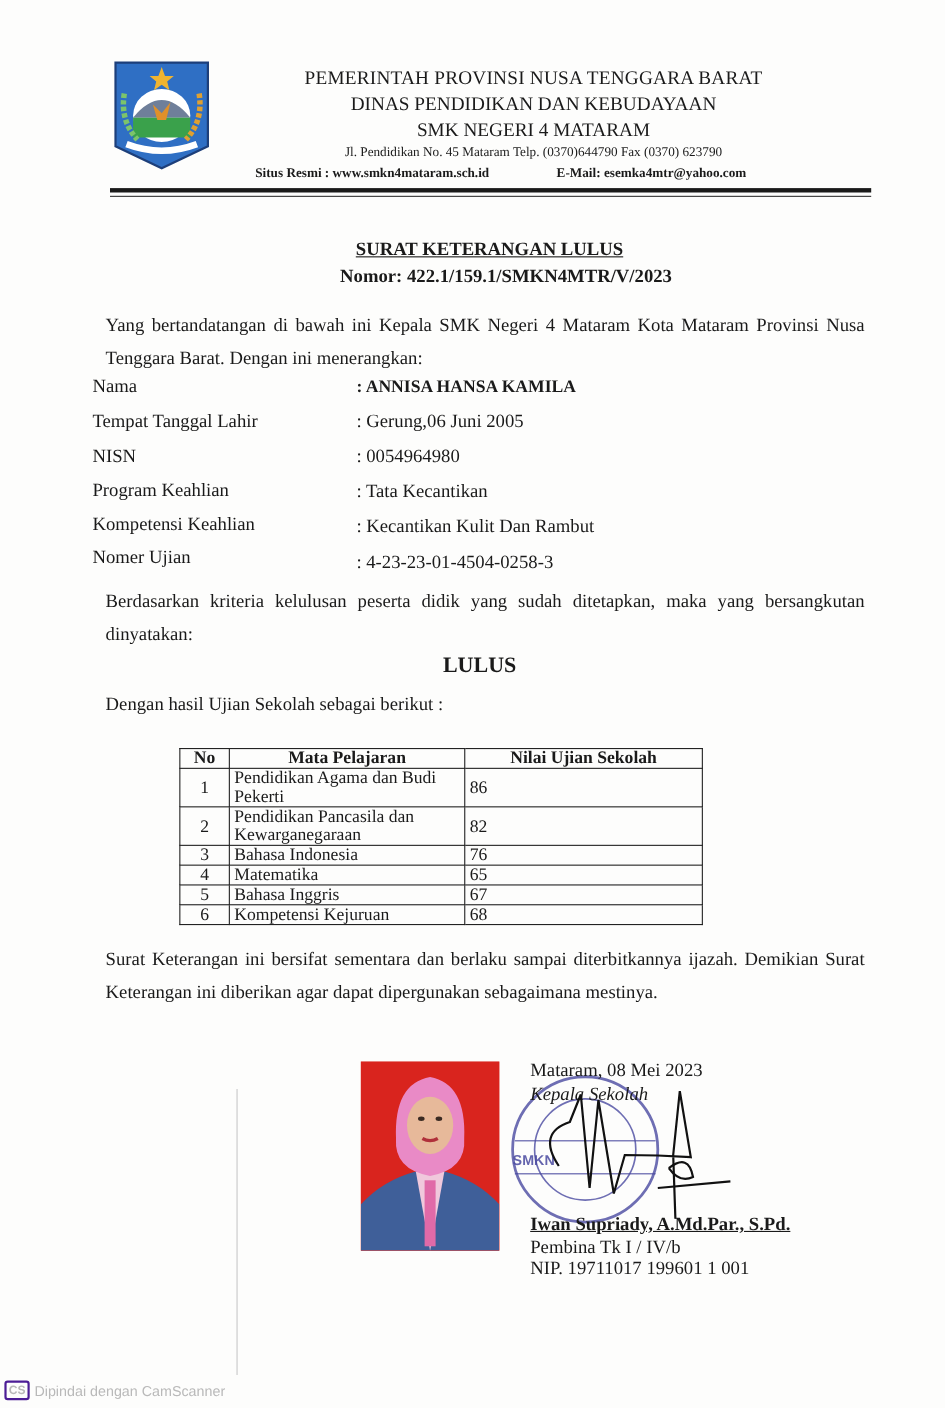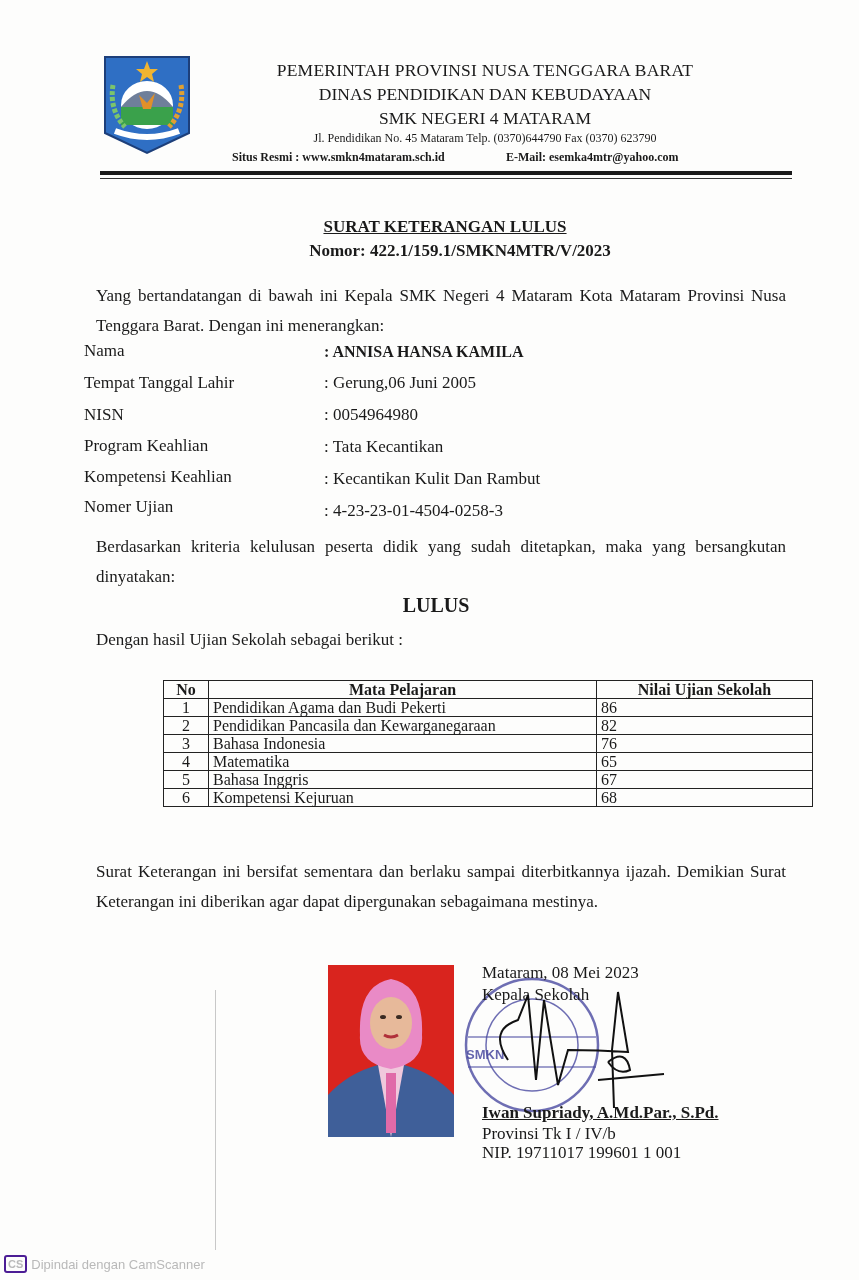--- a/index.html
+++ b/index.html
@@ -29,40 +29,40 @@
   #intro { left: 96px; top: 281px; width: 690px; text-align: justify; }
 
   .kv-label { left: 84px; font-size: 17px; font-family: Liberation Serif, serif; }
   .kv-value { left: 324px; font-size: 17px; }
 
   #criteria { left: 96px; top: 532px; width: 690px; text-align: justify; }
   #result-word { left: 0; width: 872px; top: 594px; text-align: center; font-weight: bold; font-size: 20px; }
   #result-intro { left: 96px; top: 630px; font-size: 17px; }
 
   
-  #grades-table { left: 163px; top: 680px; width: 650px; border-collapse: collapse; font-size: 16px; }
+  #grades-table { left: 163px; top: 680px; width: 476px; border-collapse: collapse; font-size: 16px; }
   #grades-table th, #grades-table td { border: 1.5px solid #222; padding: 0 4px; height: 17px; line-height: 17px; }
   #grades-table th { font-weight: bold; }
   #grades-table td.no { text-align: center; width: 36px; }
   #grades-table td.nilai { text-align: left; width: 207px; }
   #grades-table th.nilai { text-align: center; }
   #grades-table td.avg-label { font-weight: bold; }
 
   #closing { left: 96px; top: 857px; width: 690px; text-align: justify; }
 
   
   #photo { left: 328px; top: 965px; width: 126px; height: 172px; background: #d9241e; overflow: hidden; }
 
   
   #stamp { left: 462px; top: 975px; width: 140px; height: 140px; }
 
   
   .sig { font-size: 17px; left: 482px; }
   #sig-place-date { top: 963px; }
-  #sig-role { top: 985px; }
+  #sig-role { top: 985px; font-style: italic; }
   #sig-name { top: 1103px; font-weight: bold; text-decoration: underline; }
   #sig-rank { top: 1124px; }
   #sig-nip { top: 1143px; }
   #signature { left: 478px; top: 990px; width: 190px; height: 120px; }
 
   #scan-mark { left: 4px; top: 1255px; font-family: "Liberation Sans", sans-serif; font-size: 13px; color: #b9b9b9; display: flex; align-items: center; gap: 4px; }
   #cs-icon { border: 2px solid #4c1d95; border-radius: 3px; font-weight: bold; font-size: 11px; padding: 0 2px; line-height: 14px; color: #b9b9b9; }
   #fold-line { left: 215px; top: 990px; width: 1px; height: 260px; background: #c8c8c8; }
 </style>
 </head>
@@ -185,19 +185,19 @@
 <div id="sig-place-date" class="abs sig">Mataram, 08 Mei 2023</div>
 <div id="sig-role" class="abs sig">Kepala Sekolah</div>
 <div id="signature" class="abs">
   <svg width="190" height="120" viewBox="0 0 190 120">
     <path d="M30 70 Q10 40 40 30 L50 5 L58 90 L66 10 L80 95 L90 60 Q120 60 150 62 L140 2 L134 60 L136 118" stroke="#111" stroke-width="2" fill="none"></path>
     <path d="M120 90 L186 84" stroke="#111" stroke-width="2" fill="none"></path>
     <path d="M130 72 Q148 58 152 80 Q140 86 130 72" stroke="#111" stroke-width="2" fill="none"></path>
   </svg>
 </div>
 <div id="sig-name" class="abs sig">Iwan Supriady, A.Md.Par., S.Pd.</div>
-<div id="sig-rank" class="abs sig">Provinsi Tk I / IV/b</div>
+<div id="sig-rank" class="abs sig">Pembina Tk I / IV/b</div>
 <div id="sig-nip" class="abs sig">NIP. 19711017 199601 1 001</div>
 
 <div id="scan-mark" class="abs">
   <span id="cs-icon">CS</span>
   <span>Dipindai dengan CamScanner</span>
 </div>
 
 </body></html>

